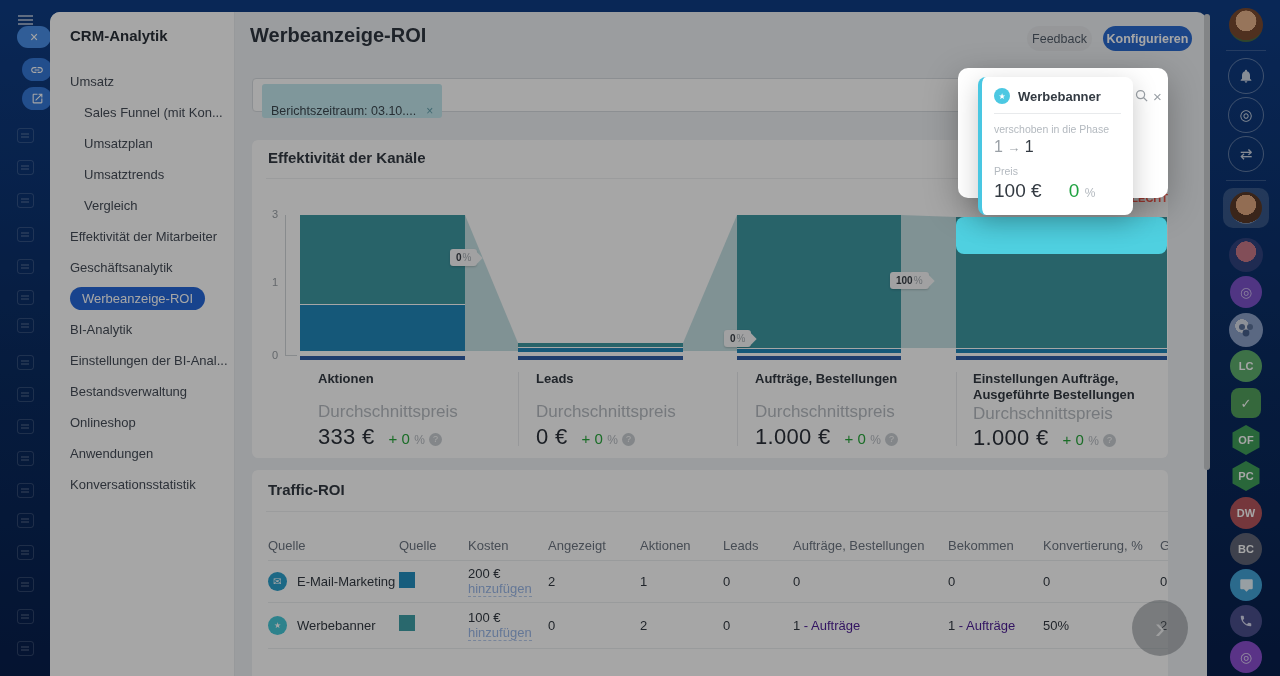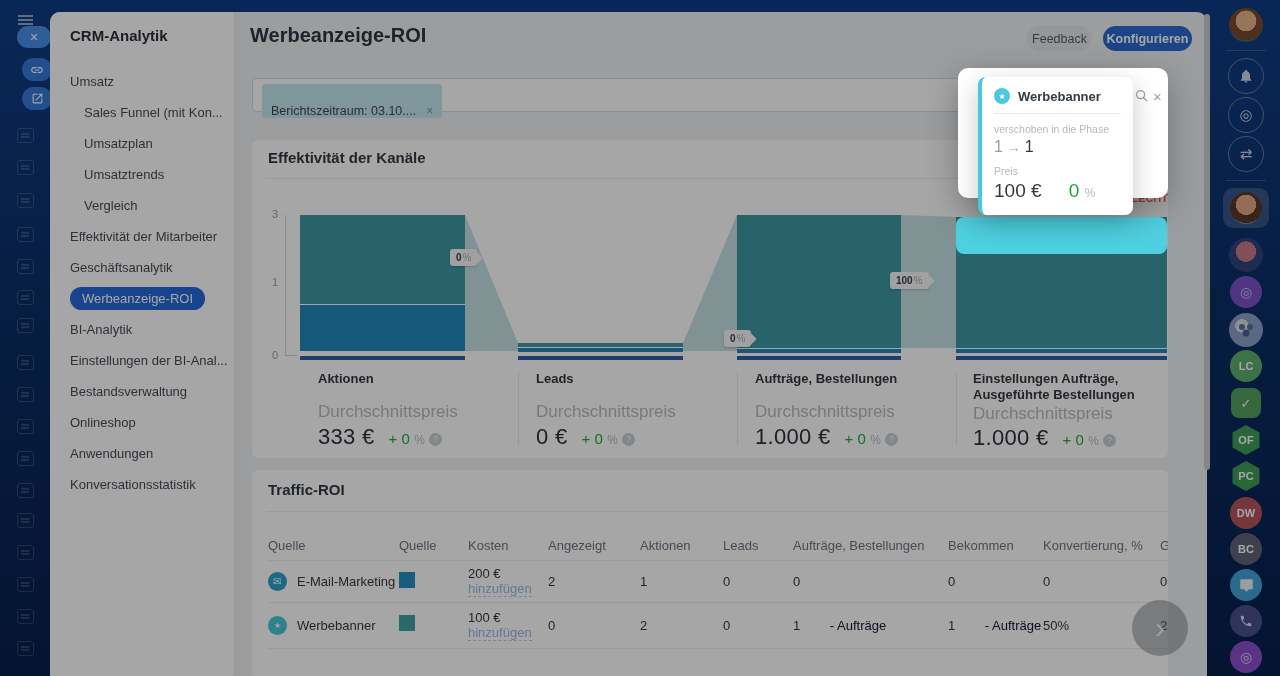--- a/index.html
+++ b/index.html
@@ -66,21 +66,21 @@
   .stat-sub { font-size:17px; color:#b6bbc1; }
   .stat-val { font-size:22px; color:#2b313a; letter-spacing:.3px; }
   .stat-delta { font-size:15px; color:#28a83c; margin-left:14px; }
   .stat-unit { font-size:12px; color:#b6bbc1; }
   .qmark { display:inline-flex; width:13px; height:13px; border-radius:50%; background:#c9ced3; color:#fff; font-size:9px; align-items:center; justify-content:center; margin-left:4px; vertical-align:2px; }
 
   
   .trow { position:absolute; left:268px; width:900px; display:grid; grid-template-columns:131px 69px 80px 92px 83px 70px 155px 95px 117px 1fr; overflow:hidden; align-items:center; }
   .th { font-size:13px; color:#6d7682; }
   .td { font-size:13px; color:#333a42; }
-  .td .sfx { color:#0f172a;margin-left:26px; }
+  .td .sfx { color:#4c1d95; }
   .src { display:flex; align-items:center; gap:10px; }
   .src-ic { width:19px; height:19px; border-radius:50%; color:#fff; font-size:10px; display:flex; align-items:center; justify-content:center; flex:0 0 auto; }
   .swatch { width:16px; height:16px; }
   .link { font-size:13px; color:#9bb8e8; border-bottom:1px dashed #b9cdee; display:inline-block; line-height:15px; cursor:pointer; }
   .rowline { position:absolute; left:268px; width:900px; height:1px; background:#eceef0; }
   .next-btn { left:1132px; top:600px; width:56px; height:56px; border-radius:50%; background:rgba(104,110,117,.45); color:#f2f3f4; font-size:30px; display:flex; align-items:center; justify-content:center; cursor:pointer; z-index:6; }
 
   
   .overlay { left:0; top:0; width:1280px; height:676px; background:rgba(0,0,0,.35); z-index:50; }
   .popup { left:958px; top:68px; width:210px; height:130px; background:#fff; border-radius:10px; box-shadow:0 10px 34px rgba(0,0,0,.28); z-index:55; }

